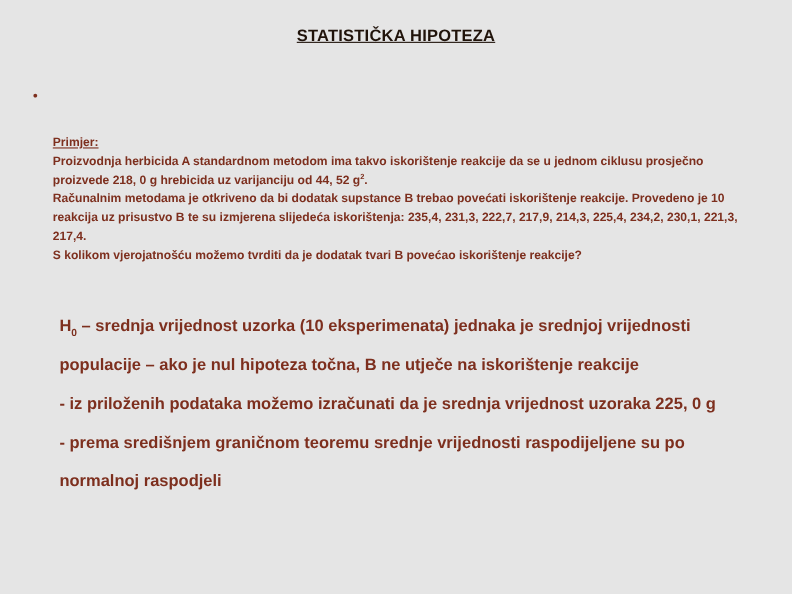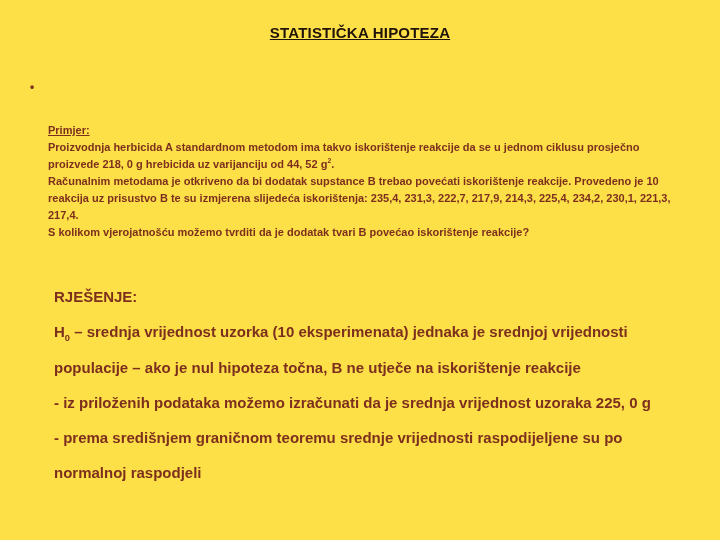--- a/index.html
+++ b/index.html
@@ -1,20 +1,20 @@
 <!DOCTYPE html>
 <html><head>
 <meta charset="utf-8">
 <style>
   html, body { margin: 0; padding: 0; }
   .slide {
     position: relative;
     width: 720px;
     height: 540px;
-    background: #fde047;
+    background: #e5e5e5;
     overflow: hidden;
     font-family: "Liberation Sans", sans-serif;
     font-weight: bold;
     color: #7d2f1e;
     box-sizing: border-box;
   }
   .slide-title {
     margin: 0;
     padding-top: 24px;
     text-align: center;
@@ -73,19 +73,18 @@
   </div>
 
   <p class="example">
     <span class="underlined">Primjer:</span><br>
     <span>Proizvodnja herbicida A standardnom metodom ima takvo iskorištenje reakcije da se u jednom ciklusu prosječno proizvede 218, 0 g hrebicida uz varijanciju od 44, 52 g</span><span class="sup">2</span><span>.</span><br>
     <span>Računalnim metodama je otkriveno da bi dodatak supstance B trebao povećati iskorištenje reakcije. Provedeno je 10 reakcija uz prisustvo B te su izmjerena slijedeća iskorištenja: 235,4, 231,3, 222,7, 217,9, 214,3, 225,4, 234,2, 230,1, 221,3, 217,4.</span><br>
     <span>S kolikom vjerojatnošću možemo tvrditi da je dodatak tvari B povećao iskorištenje reakcije?</span>
   </p>
 
   <div class="solution">
-    <p>RJEŠENJE:</p>
     <p><span>H</span><span class="sub">0</span><span> – srednja vrijednost uzorka (10 eksperimenata) jednaka je srednjoj vrijednosti populacije – ako je nul hipoteza točna, B ne utječe na iskorištenje reakcije</span></p>
     <p>- iz priloženih podataka možemo izračunati da je srednja vrijednost uzoraka 225, 0 g</p>
     <p>- prema središnjem graničnom teoremu srednje vrijednosti raspodijeljene su po normalnoj raspodjeli</p>
   </div>
 
 </div>
 
 </body></html>

